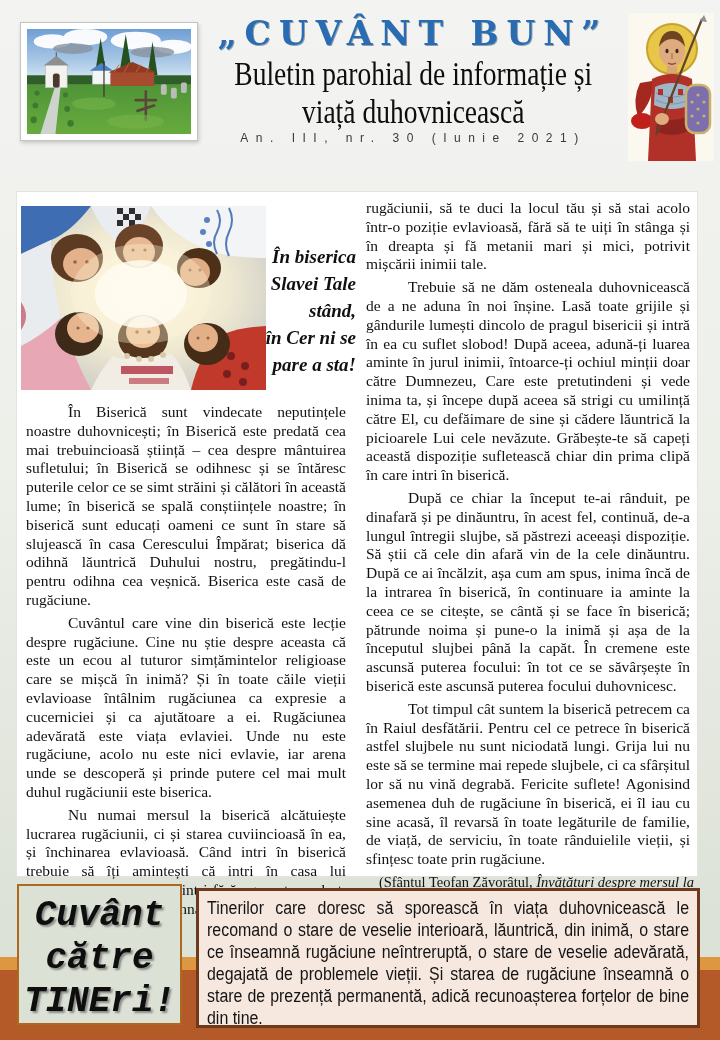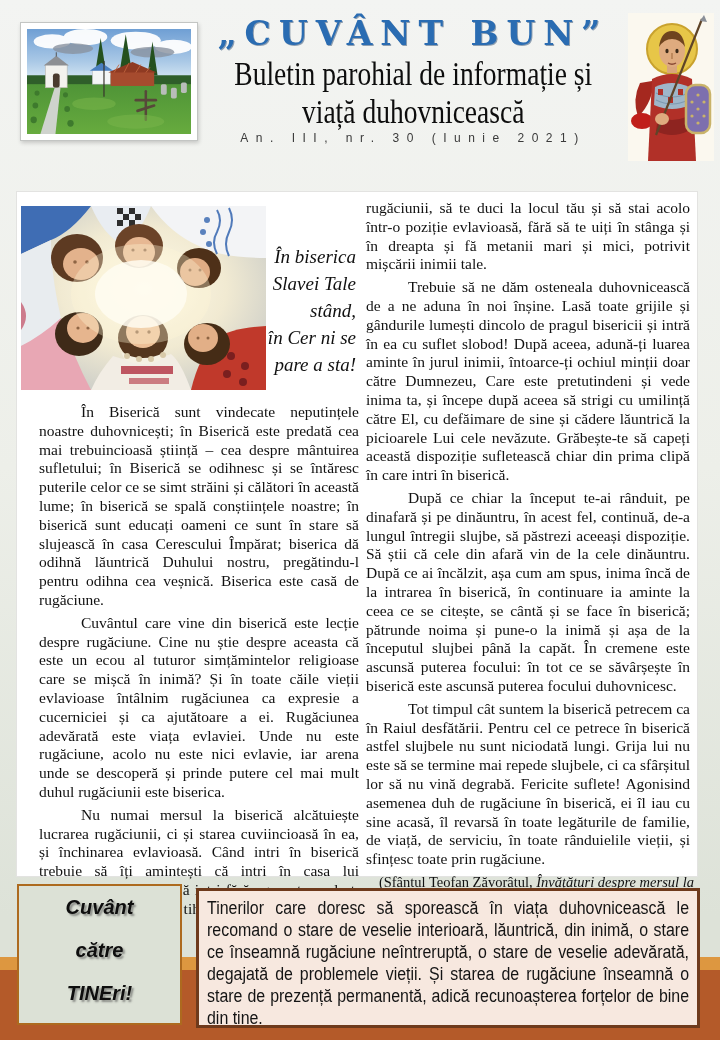--- a/index.html
+++ b/index.html
@@ -38,41 +38,41 @@
   }
   
   .article-panel{
     position:absolute;left:16px;top:191px;width:682px;height:686px;
     background:#ffffff;border:1px solid #e3e3e1;box-sizing:border-box;
   }
   .children-photo{position:absolute;left:21px;top:206px;width:245px;height:184px;}
   .children-photo svg{display:block;width:100%;height:100%;}
   .pull-quote{
     position:absolute;left:252px;top:243px;width:104px;text-align:right;
-    font-weight:normal;font-style:italic;font-size:19px;line-height:27px;
+    font-weight:bold;font-style:italic;font-size:19px;line-height:27px;
     white-space:pre-line;color:#101010;
   }
   .col{position:absolute;font-size:15.5px;line-height:18.8px;text-align:justify;}
   .col p{margin:4px;text-indent:42px;}
   .col p.no-indent{text-indent:0;}
-  .col-left{left:35px;top:399px;width:328px;}
+  .col-left{left:22px;top:399px;width:328px;}
   .col-right{left:362px;top:195px;width:332px;}
   .attribution{
     margin-top:1px;text-align:right;font-size:14.5px;line-height:18.5px;text-indent:0;
   }
   .attribution .it{font-style:italic;}
   
   .band-strip{position:absolute;left:0;top:957px;width:720px;height:13px;background:#dd9740;}
   .band-main{position:absolute;left:0;top:970px;width:720px;height:70px;background:#b45a29;}
   .youth-box{
     position:absolute;left:17px;top:884px;width:165px;height:141px;box-sizing:border-box;
     background:#dce1d6;border:2px solid #ad6a1f;z-index:3;
-    display:flex;align-items:flex-start;justify-content:center;text-align:center;
-    font-family:Liberation Sans, sans-serif;font-weight:bold;font-style:italic;
-    font-size:20px;line-height:43px;color:#0e0e0e;white-space:pre-line;
+    display:flex;align-items:flex-end;justify-content:center;text-align:center;
+    font-family:Liberation Mono, monospace;font-weight:bold;font-style:italic;
+    font-size:36px;line-height:43px;color:#0e0e0e;white-space:pre-line;
     text-shadow:2px 2px 2px rgba(70,70,70,.55);
   }
   .quote-box{
     position:absolute;left:196px;top:888px;width:504px;height:140px;box-sizing:border-box;
     background:#f7e8df;border:3px solid #6e3a1c;z-index:3;padding:6px 8px;
     font-family:"Liberation Sans",sans-serif;font-size:18px;line-height:22px;color:#141414;
     overflow:hidden;
   }
   .quote-box .squeeze{width:113%;transform:scaleX(0.885);transform-origin:0 0;}
   .quote-box .qtext{text-align:justify;}

